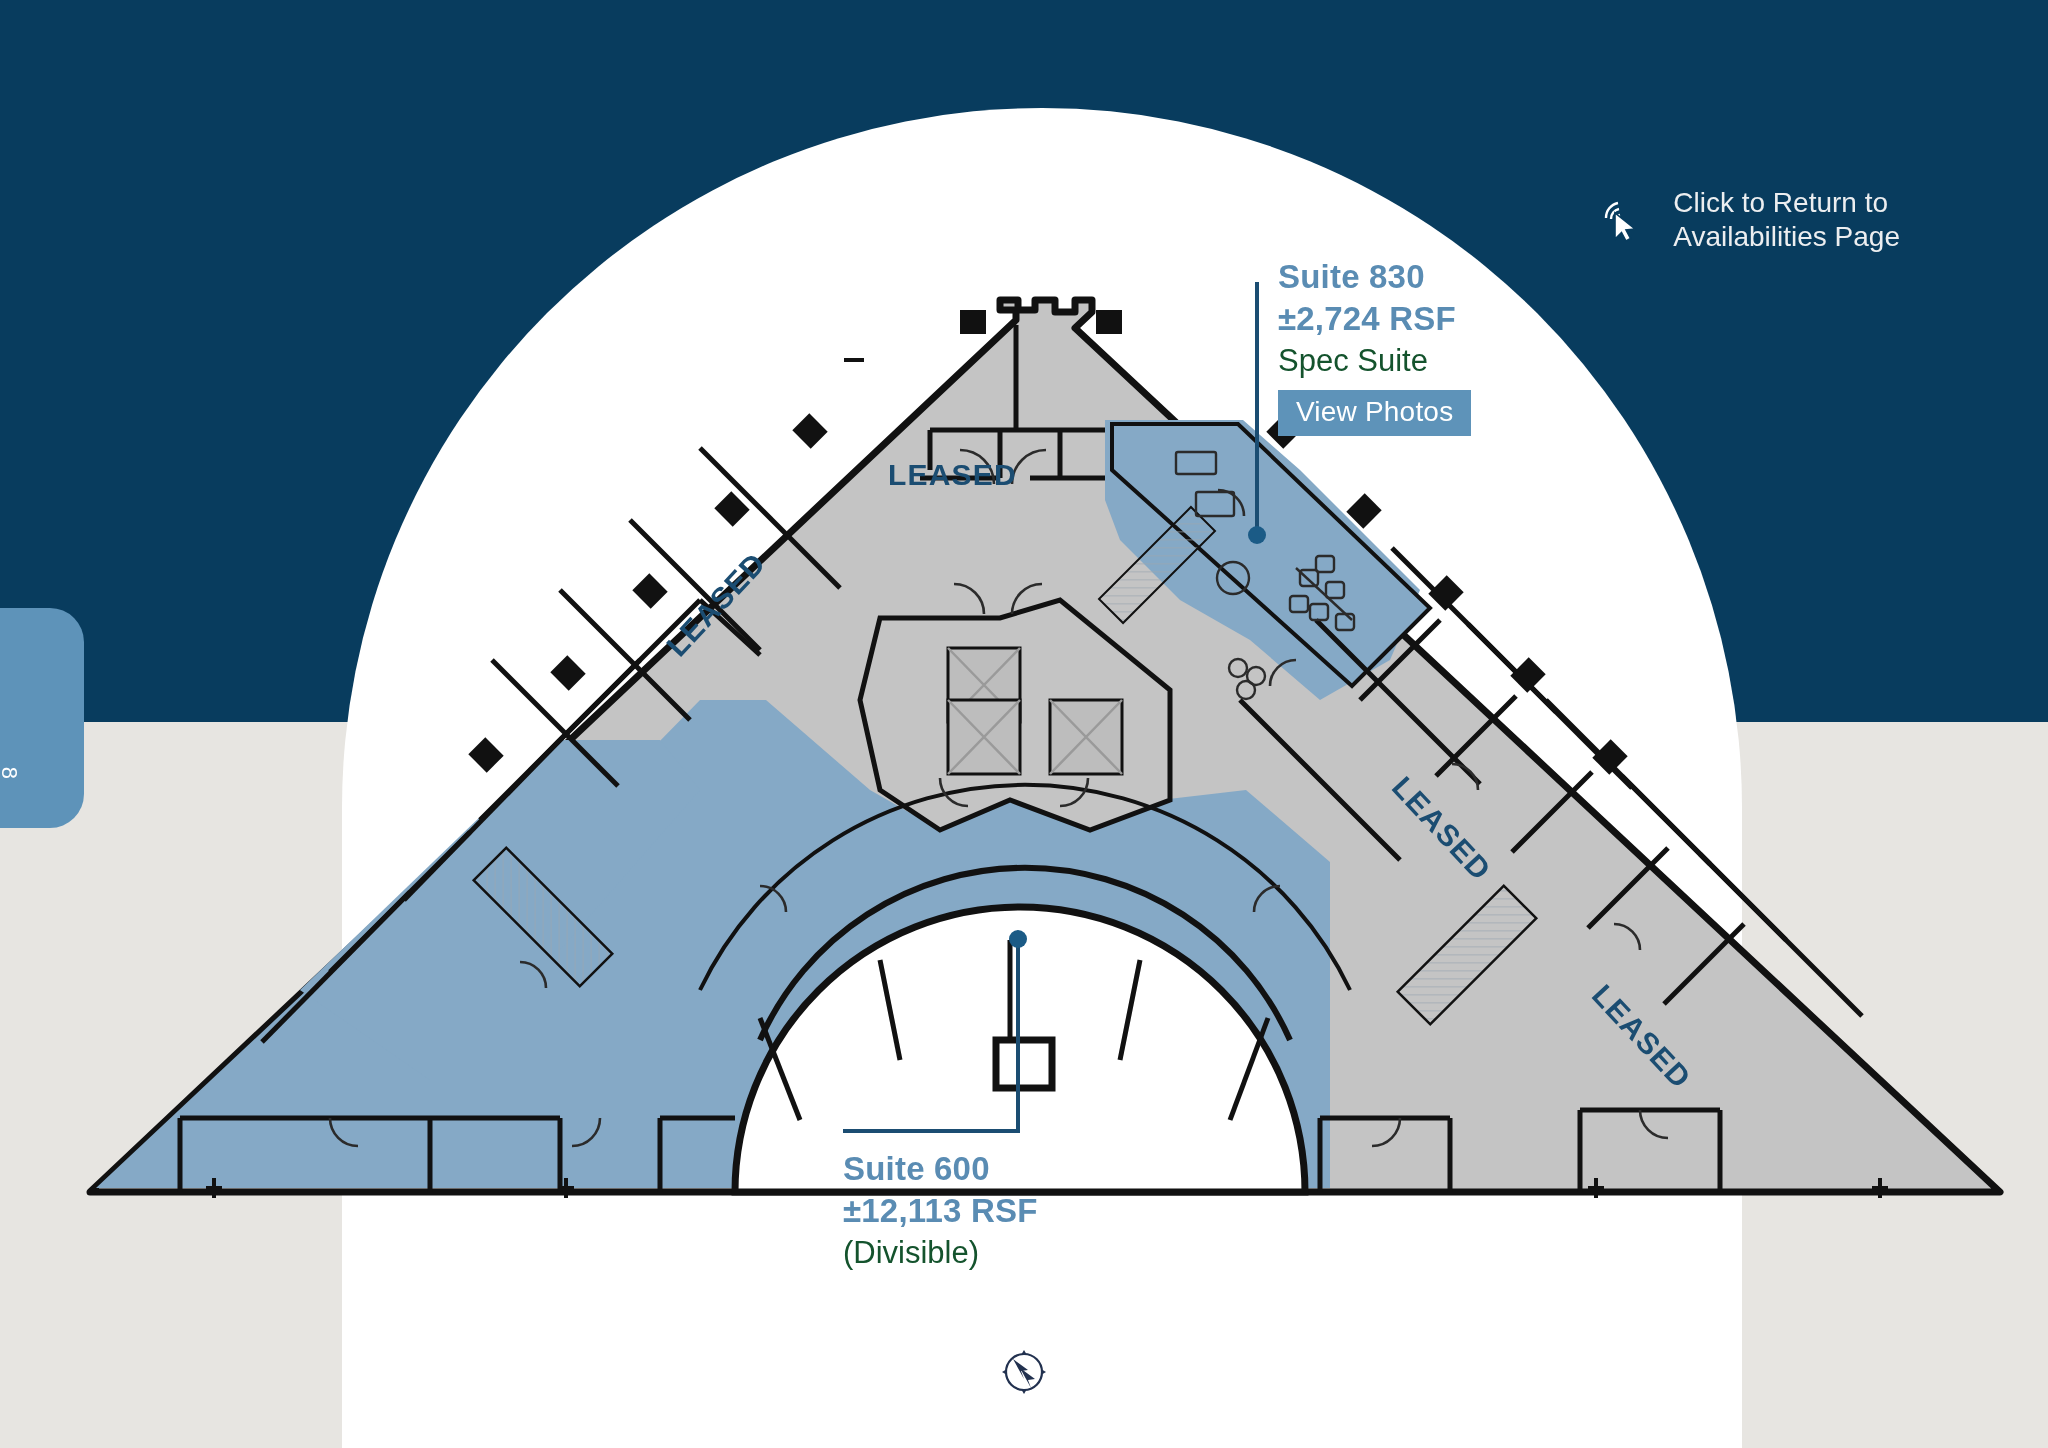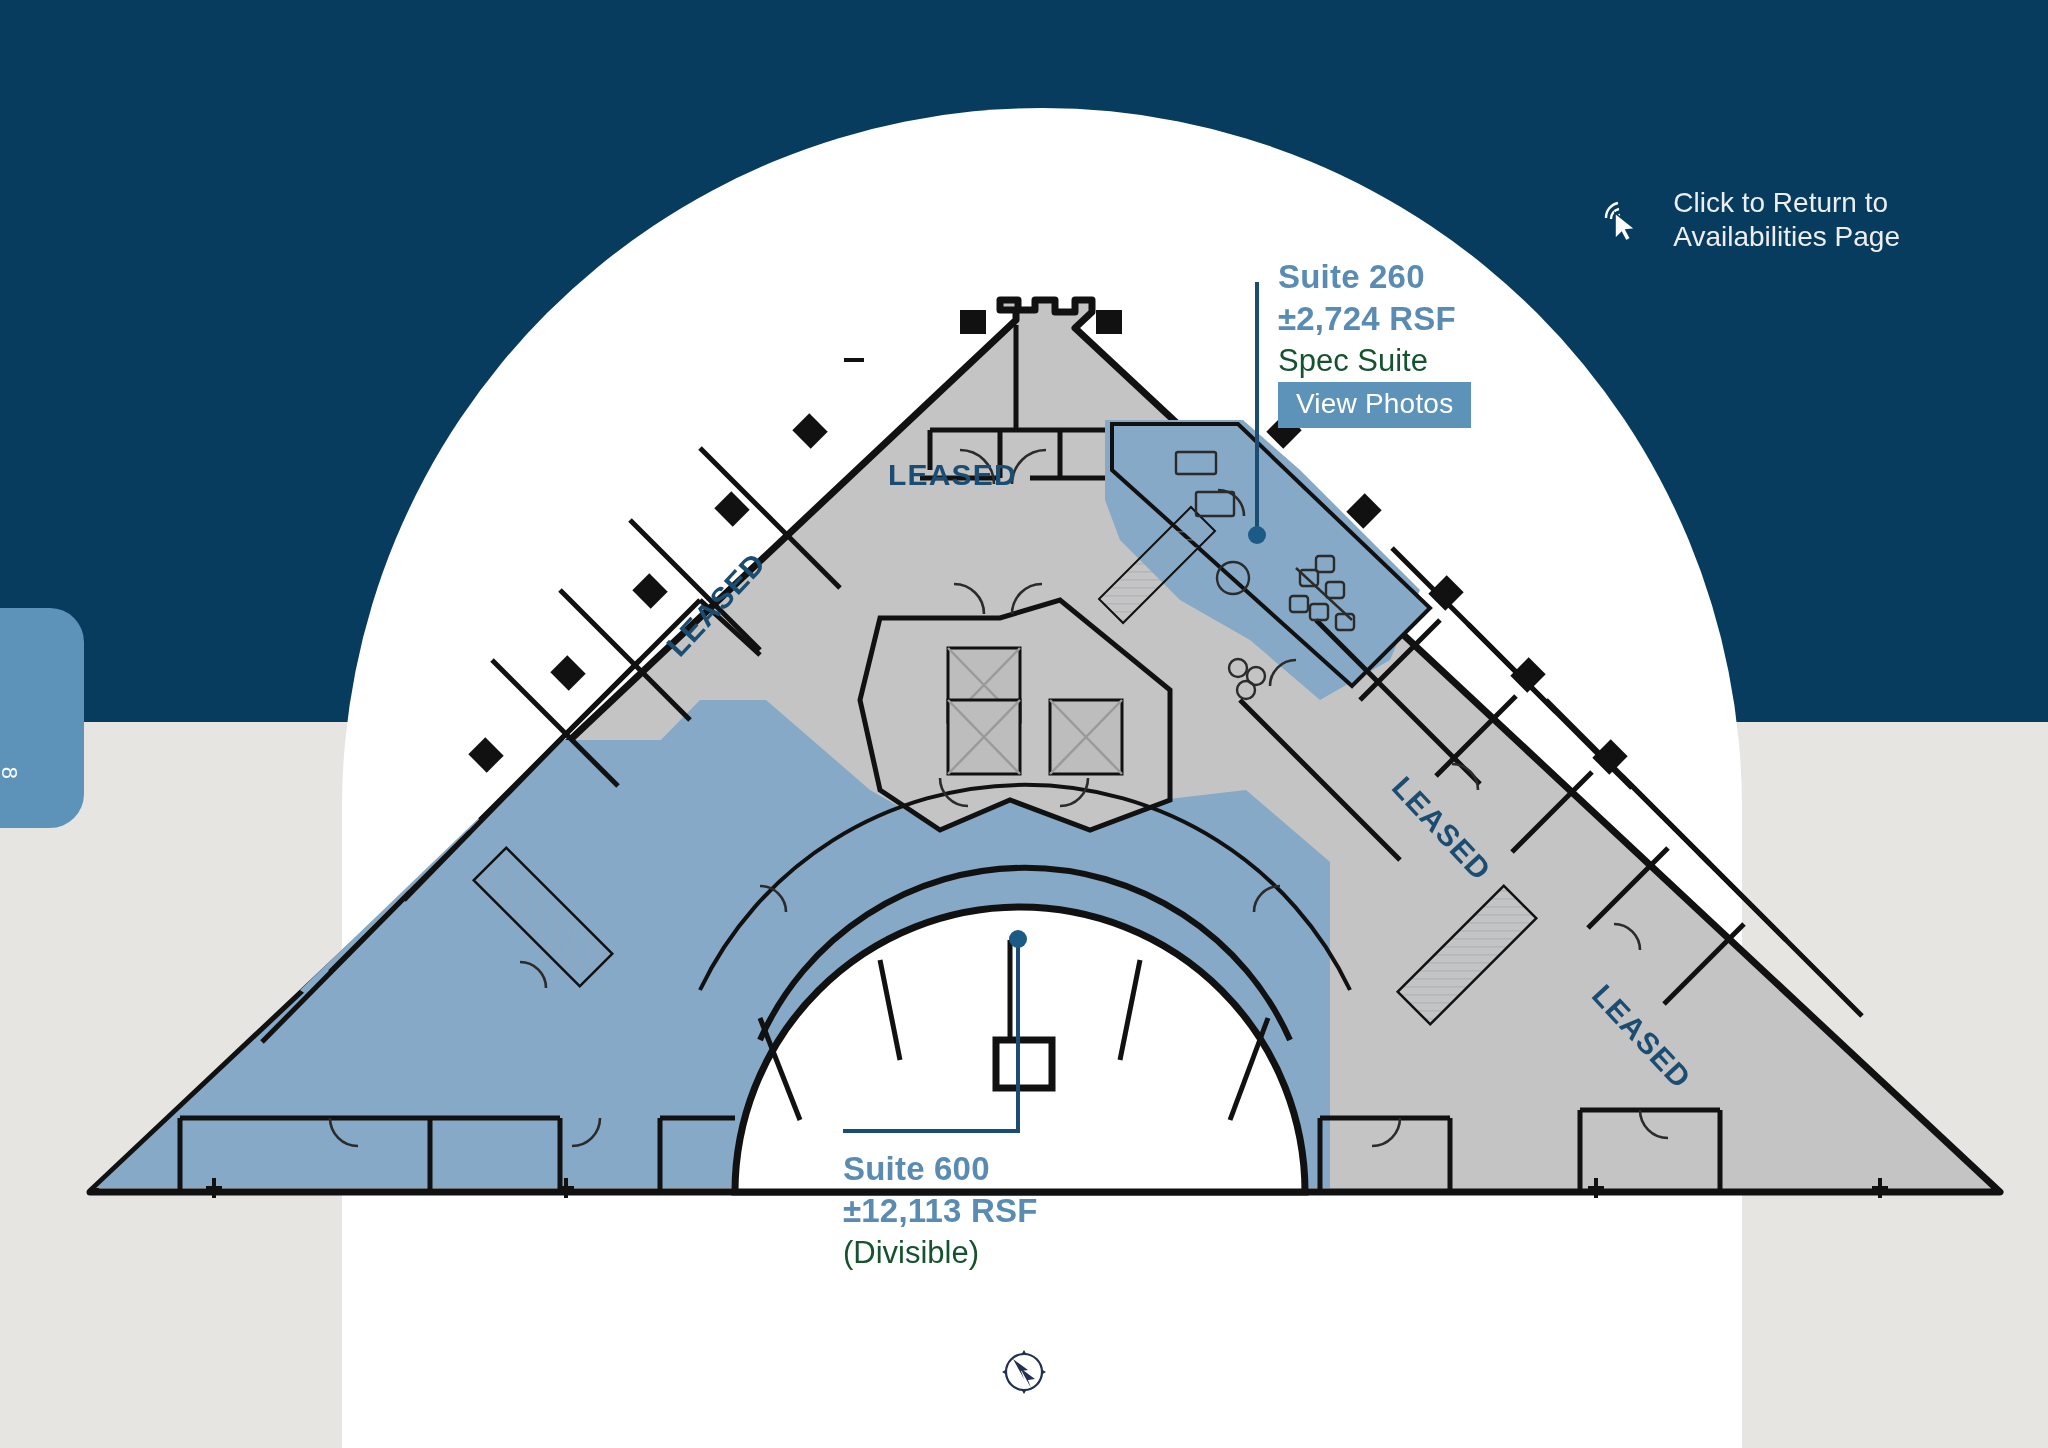--- a/index.html
+++ b/index.html
@@ -110,20 +110,21 @@
     letter-spacing: .2px;
   }
   .callout .suite-note {
     color: #14532d;
     font-size: 31px;
     font-weight: 400;
     line-height: 1.34;
   }
   .view-photos-btn {
     display: inline-block;
+    margin-top: 8px;
     padding: 6px 18px 8px 18px;
     background: #5e93b9;
     color: #ffffff;
     font-size: 28px;
     font-weight: 400;
     letter-spacing: .2px;
     cursor: pointer;
     border: none;
     font-family: "Liberation Sans", sans-serif;
   }
@@ -367,21 +368,21 @@
   <div class="leased-label" id="leased-r1">LEASED</div>
   <div class="leased-label" id="leased-r2">LEASED</div>
 
   <div class="leader" id="leader-630-v"></div>
   <div class="leader-dot" id="leader-630-dot"></div>
   <div class="leader" id="leader-600-v"></div>
   <div class="leader" id="leader-600-h"></div>
   <div class="leader-dot" id="leader-600-dot"></div>
 
   <div class="callout" id="callout-630">
-    <div class="suite-name">Suite 260</div>
+    <div class="suite-name">Suite 830</div>
     <div class="suite-rsf">±2,724 RSF</div>
     <div class="suite-note">Spec Suite</div>
     <button class="view-photos-btn">View Photos</button>
   </div>
 
   <div class="callout" id="callout-600">
     <div class="suite-name">Suite 600</div>
     <div class="suite-rsf">±12,113 RSF</div>
     <div class="suite-note">(Divisible)</div>
   </div>

